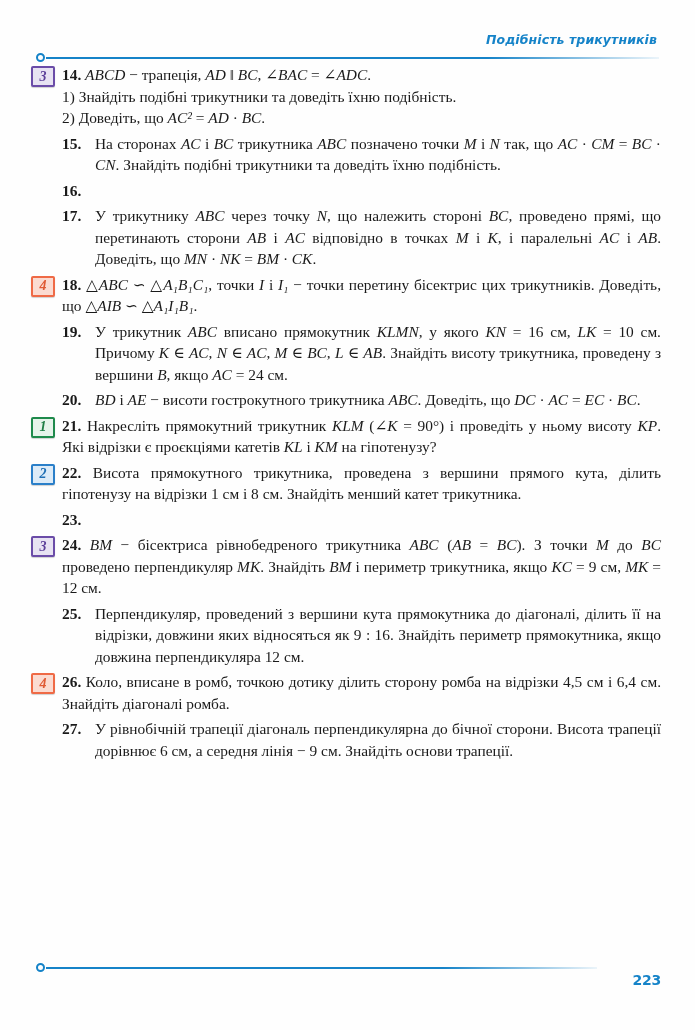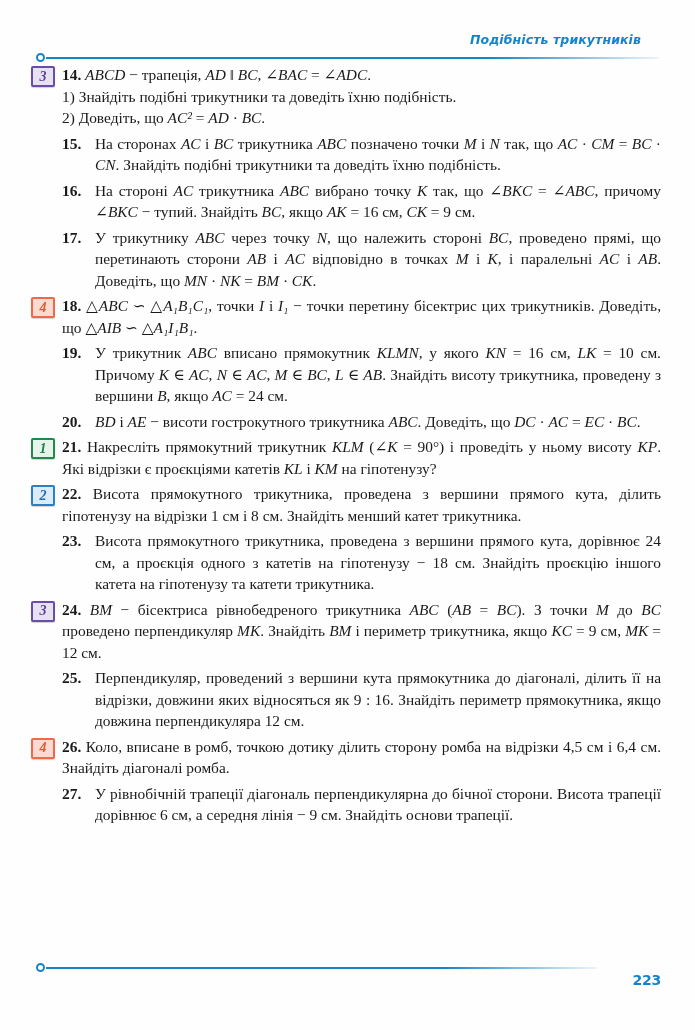--- a/index.html
+++ b/index.html
@@ -19,21 +19,21 @@
   .page {
     position: absolute;
     inset: 0;
     background: #fefefe;
   }
 
   
   .running-head {
     position: absolute;
     top: 32px;
-    right: 54px;
+    right: 38px;
     font-family: "DejaVu Sans", "Liberation Sans", sans-serif;
     font-size: 12.5px;
     font-weight: bold;
     font-style: italic;
     color: #1583c8;
     letter-spacing: 0.1px;
     white-space: nowrap;
   }
 
   
@@ -204,21 +204,20 @@
 
     <div class="item">
       <div class="gutter"></div>
       <div class="numcol">15.</div>
       <div class="body">На сторонах <i>AC</i> і <i>BC</i> трикутника <i>ABC</i> позначено точки <i>M</i> і <i>N</i> так, що <i>AC</i> · <i>CM</i> = <i>BC</i> · <i>CN</i>. Знайдіть подібні трикутники та доведіть їхню подібність.</div>
     </div>
 
     <div class="item">
       <div class="gutter"></div>
       <div class="numcol">16.</div>
-      <div class="body">На стороні <i>AC</i> трикутника <i>ABC</i> вибрано точку <i>K</i> так, що ∠<i>BKC</i> = ∠<i>ABC</i>, причому ∠<i>BKC</i> − тупий. Знайдіть <i>BC</i>, якщо <i>AK</i> = 16 см, <i>CK</i> = 9 см.</div>
     </div>
 
     <div class="item">
       <div class="gutter"></div>
       <div class="numcol">17.</div>
       <div class="body">У трикутнику <i>ABC</i> через точку <i>N</i>, що належить стороні <i>BC</i>, проведено прямі, що перетинають сторони <i>AB</i> і <i>AC</i> відповідно в точках <i>M</i> і <i>K</i>, і паралельні <i>AC</i> і <i>AB</i>. Доведіть, що <i>MN</i> · <i>NK</i> = <i>BM</i> · <i>CK</i>.</div>
     </div>
 
     <div class="item">
       <div class="gutter">
@@ -265,21 +264,20 @@
       </div>
       <div class="body">
         <span class="inum">22.</span>
         <span>Висота прямокутного трикутника, проведена з вершини прямого кута, ділить гіпотенузу на відрізки 1 см і 8 см. Знайдіть менший катет трикутника.</span>
       </div>
     </div>
 
     <div class="item">
       <div class="gutter"></div>
       <div class="numcol">23.</div>
-      <div class="body">Висота прямокутного трикутника, проведена з вершини прямого кута, дорівнює 24 см, а проєкція одного з катетів на гіпотенузу − 18 см. Знайдіть проєкцію іншого катета на гіпотенузу та катети трикутника.</div>
     </div>
 
     <div class="item">
       <div class="gutter">
         <span class="badge lvl3">
           <span class="num">3</span>
         </span>
       </div>
       <div class="body">
         <span class="inum">24.</span>

